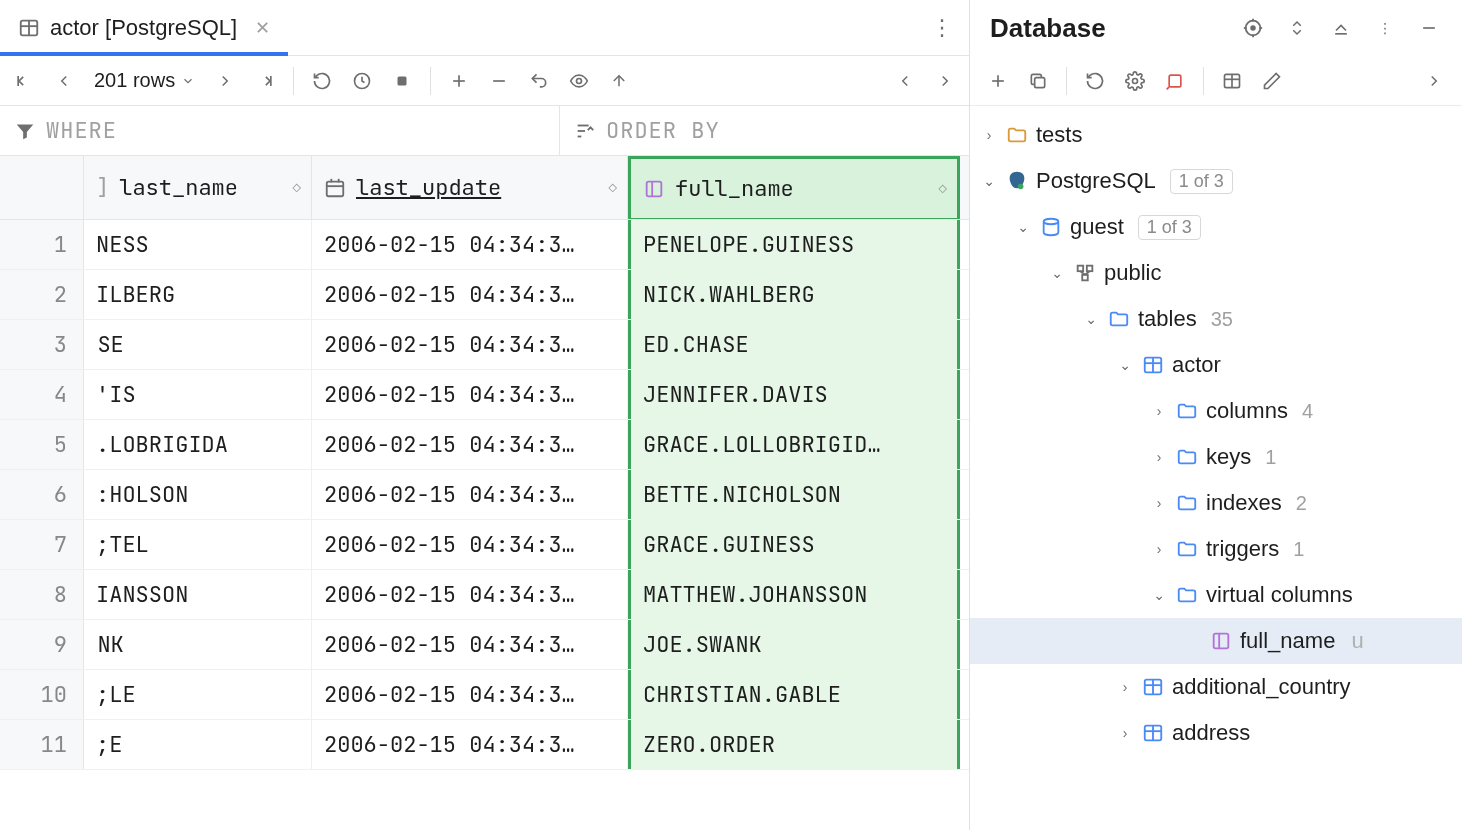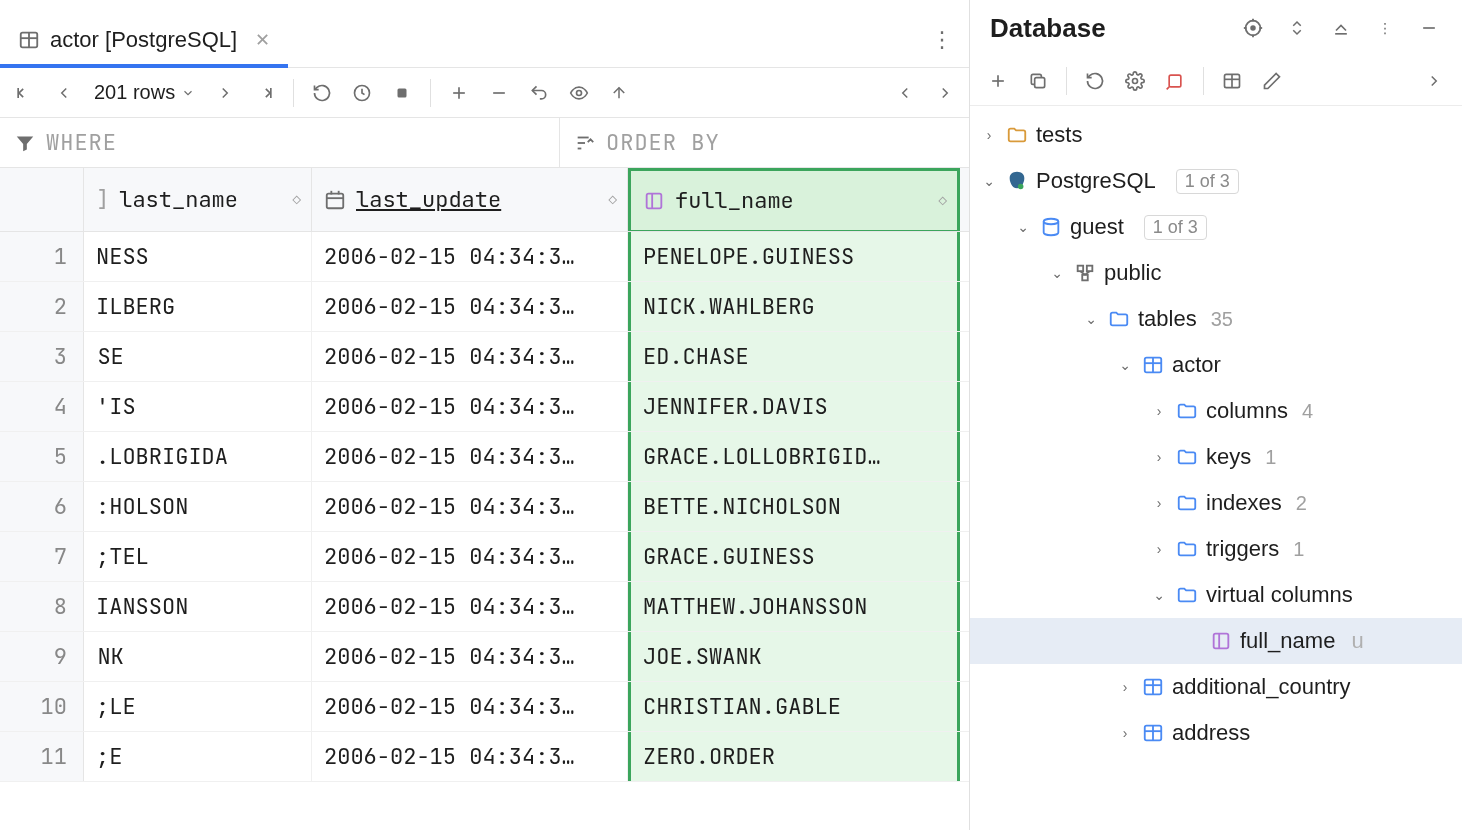--- a/index.html
+++ b/index.html
@@ -2,21 +2,21 @@
 <html><head>
 <meta charset="utf-8">
 <style>
 * { margin:0; padding:0; box-sizing:border-box; }
 body { font-family:-apple-system,BlinkMacSystemFont,"Segoe UI",sans-serif; font-size:14px; color:#1e1e1e; background:#fff; overflow:hidden; }
 .app { display:flex; width:1462px; height:830px; }
 .main { flex:1; display:flex; flex-direction:column; border-right:1px solid #e0e0e0; min-width:0; }
 .sidebar { width:492px; display:flex; flex-direction:column; }
 
 
-.tabbar { display:flex; align-items:center; height:56px; border-bottom:1px solid #e5e5e5; position:relative;margin-top:12px; }
+.tabbar { display:flex; align-items:center; height:56px; border-bottom:1px solid #e5e5e5; position:relative; }
 .tab { display:flex; align-items:center; gap:10px; padding:0 18px; height:100%; font-size:22px; position:relative; }
 .tab.active::after { content:""; position:absolute; left:0; right:0; bottom:-1px; height:4px; background:#3574f0; }
 .tab-close { color:#a0a0a0; font-size:18px; cursor:pointer; margin-left:8px; }
 .tab-spacer { flex:1; }
 .tab-menu { padding:0 16px; color:#6e6e6e; font-size:22px; cursor:pointer; }
 
 
 .toolbar { display:flex; align-items:center; height:50px; border-bottom:1px solid #e5e5e5; padding:0 6px; gap:4px; }
 .tbtn { width:36px; height:36px; display:flex; align-items:center; justify-content:center; color:#6e6e6e; cursor:pointer; border-radius:4px; }
 .tsep { width:1px; height:28px; background:#e0e0e0; margin:0 6px; }
@@ -49,21 +49,21 @@
 
 .sb-head { display:flex; align-items:center; height:56px; padding:0 16px 0 20px; gap:10px; }
 .sb-title { font-size:26px; font-weight:600; flex:1; }
 .sb-ibtn { width:34px; height:34px; display:flex; align-items:center; justify-content:center; color:#6e6e6e; cursor:pointer; }
 .sb-tool { display:flex; align-items:center; height:50px; padding:0 10px; gap:4px; border-bottom:1px solid #ececec; }
 .sb-tool .tspacer { flex:1; }
 .tree { flex:1; overflow:auto; padding:6px 0; font-size:22px; }
 .tnode { display:flex; align-items:center; height:46px; gap:8px; padding-right:10px; cursor:pointer; }
 .tnode.sel { background:#e6ecf5; }
 .twist { width:18px; display:flex; justify-content:center; color:#6e6e6e; font-size:14px; }
-.badge { font-size:18px; color:#8a8a8a; border:1px solid #d8d8d8; border-radius:4px; padding:1px 8px; margin-left:12px; }
+.badge { font-size:18px; color:#8a8a8a; border:1px solid #d8d8d8; border-radius:4px; padding:1px 8px; margin-left:6px; }
 .cnt { color:#a0a0a0; margin-left:6px; font-size:20px; }
 .faded { color:#b0b0b0; }
 
 svg { display:block; }
 .ico { width:22px; height:22px; flex-shrink:0; }
 .ico-folder { color:#d99a3a; }
 .ico-folder-blue { color:#4a8af4; }
 .ico-table { color:#4a8af4; }
 .ico-col { color:#b074d8; }
 .ico-schema { color:#6e6e6e; }

